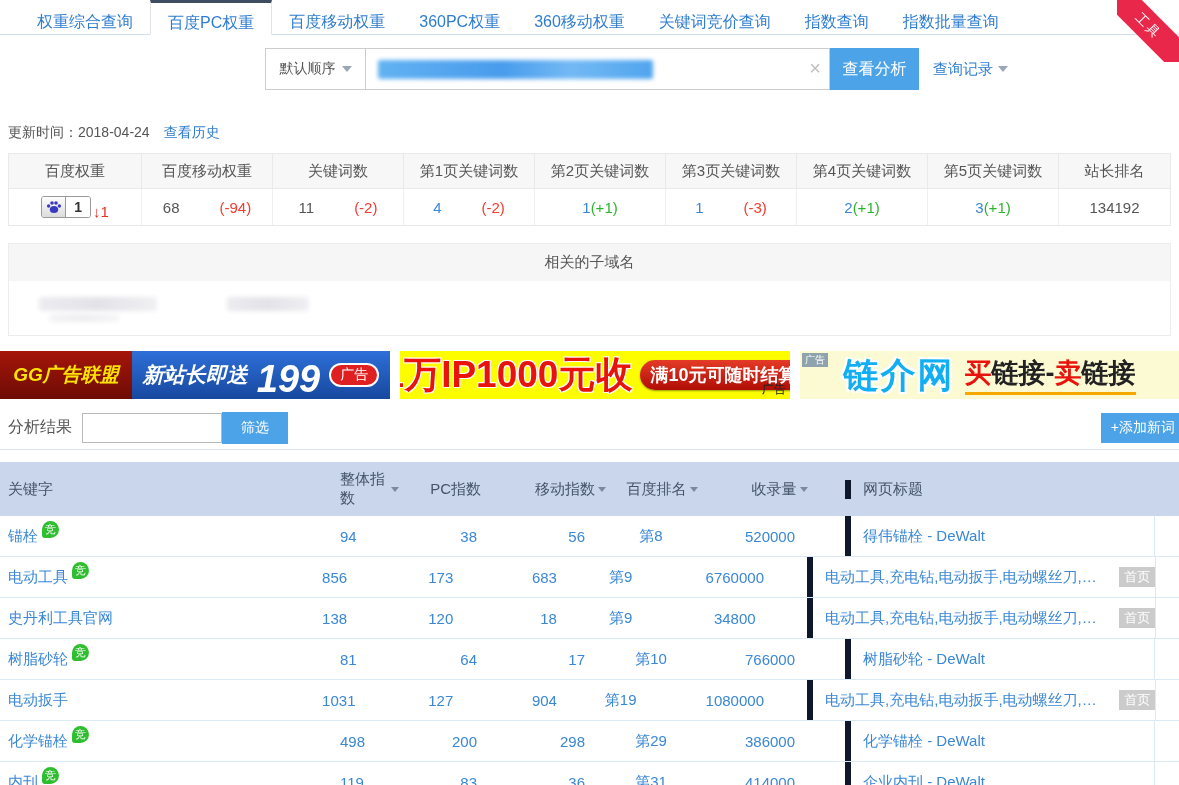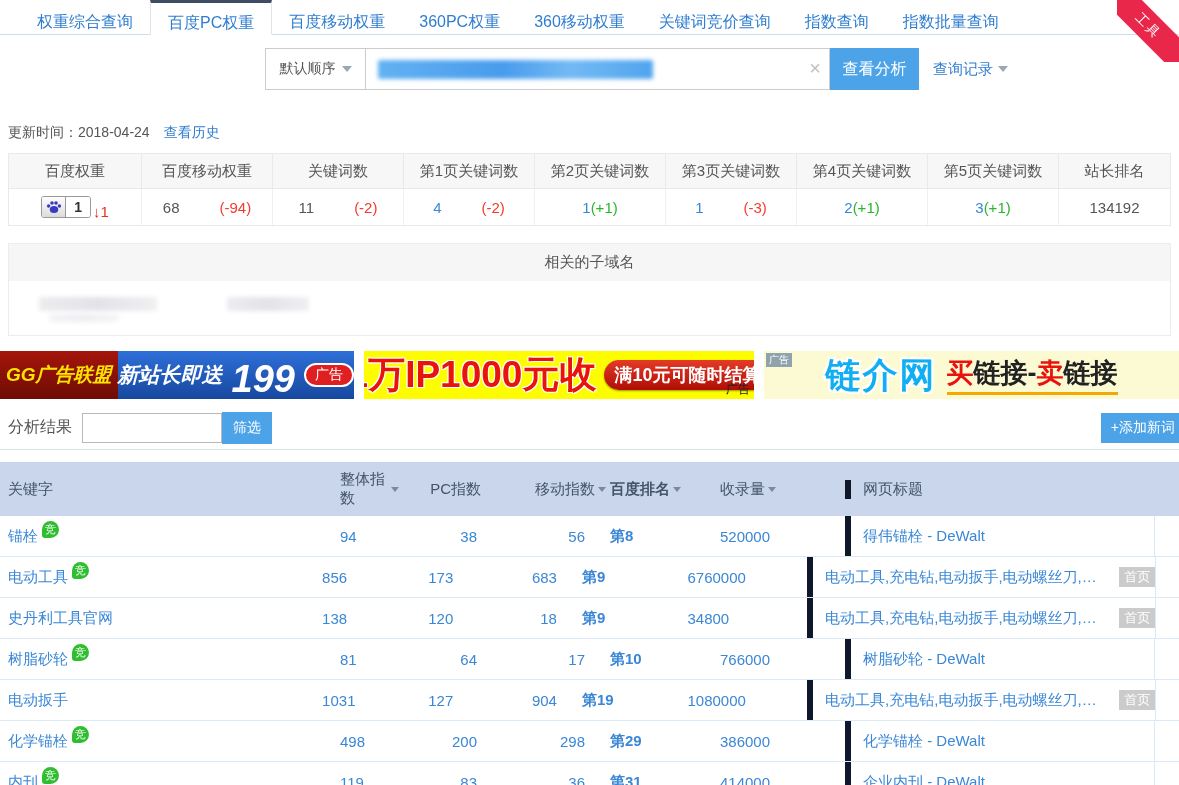--- a/index.html
+++ b/index.html
@@ -63,21 +63,21 @@
     color:#555; font-size:15px; }
   .sub-body { height:54px; background:#fff; position:relative; }
   .sub-blob { position:absolute; border-radius:2px; background:linear-gradient(90deg,#ececf0,#e2e2e8,#f0f0f3); filter:blur(2px); }
   .sub-blob.b1 { left:30px; top:16px; width:118px; height:14px; }
   .sub-blob.b2 { left:218px; top:16px; width:82px; height:14px; }
   .sub-blob.b3 { left:40px; top:33px; width:70px; height:8px; opacity:.6; }
 
   
   .ads { display:flex; gap:10px; margin-top:15px; height:48px; }
   .ad { position:relative; overflow:hidden; cursor:pointer; }
-  .ad1 { width:354px; display:flex; }
+  .ad1 { width:390px; display:flex; }
   .ad1-left { width:132px; background:linear-gradient(#a5150a,#6e0c04); color:#ffe400; font-weight:bold;
     font-size:19px; font-style:italic; display:flex; align-items:center; justify-content:center; white-space:nowrap; }
   .ad1-right { flex:1; background:linear-gradient(#2e6fd8,#17489f); color:#fff; display:flex;
     align-items:center; justify-content:center; gap:9px; }
   .ad1-text { font-style:italic; font-weight:bold; font-size:21px; white-space:nowrap; }
   .ad1-amount { font-style:italic; font-weight:bold; font-size:38px; line-height:40px;margin-top:8px; }
   .ad1-badge { border:2px solid #fff; background:#e02020; border-radius:13px; padding:1px 9px; font-size:14px; white-space:nowrap; }
   .ad2 { width:390px; background:#fdfd00; display:flex; align-items:center; justify-content:center; gap:8px; }
   .ad2-text { color:#e8130c; font-weight:900; font-size:37px; white-space:nowrap;
     text-shadow:-1px -1px 0 #fff,1px -1px 0 #fff,-1px 1px 0 #fff,1px 1px 0 #fff;text-align:right; }
@@ -89,36 +89,36 @@
   .ad3-brand { color:#12aef3; font-size:35px; font-weight:900; white-space:nowrap; letter-spacing:2px;
     text-shadow:-2px -2px 0 #fff,2px -2px 0 #fff,-2px 2px 0 #fff,2px 2px 0 #fff; }
   .ad3-links { font-size:27px; font-weight:bold; border-bottom:3px solid #f5a800; padding-bottom:1px; white-space:nowrap; }
   .ad3-red { color:#e8130c; } .ad3-black { color:#222; }
 
   
   .filter-row { margin-top:12px; padding:0 8px 5px; height:39px; display:flex; align-items:center;
     border-bottom:1px solid #d8e4f0; }
   .filter-label { font-size:16px; color:#555; }
   .filter-input { width:140px; height:30px; border:1px solid #b9b9b9; margin-left:10px; background:#fff; }
-  .btn-filter { height:32px; padding:0 11px; background:#4ca3e8; color:#fff; border:none; font-size:14px; cursor:pointer; }
+  .btn-filter { height:32px; padding:0 19px; background:#4ca3e8; color:#fff; border:none; font-size:14px; cursor:pointer; }
   .btn-add { margin-left:auto; margin-right:-14px; height:30px; padding:0 10px; background:#4ca3e8;
     color:#fff; border:none; font-size:14px; white-space:nowrap; cursor:pointer; }
 
   
   .ktable { margin-top:12px; width:1179px; }
   .khead { display:flex; height:54px; background:#c9d6eb; align-items:center; color:#45546b; font-size:15px; }
   .khead > div { display:flex; align-items:center; }
   .krow { display:flex; height:41px; align-items:stretch; border-bottom:1px solid #dbe9f7; }
   .kcell { display:flex; align-items:center; font-size:15px; color:#3a87d6; }
   .kc-kw { width:340px; padding-left:8px; }
   .kc-overall { width:65px; padding-right:28px; }
   .kc-pc { width:100px; justify-content:flex-end; padding-right:28px; }
   .kc-mobile { width:105px; justify-content:flex-end; padding-right:25px; }
-  .kc-rank { width:110px; justify-content:flex-start; padding-right:28px;font-weight:bold; }
-  .kc-col { width:125px; justify-content:flex-start; padding-right:25px; }
+  .kc-rank { width:110px; justify-content:center; padding-right:28px; }
+  .kc-col { width:125px; justify-content:center; padding-right:25px; }
   .kc-title { flex:1; border-left:6px solid #0f172a; padding-left:12px; }
   .kc-end { width:25px; border-left:1px solid #dbe9f7; }
   .khead .kc-overall { padding-right:6px; } .khead .kc-pc { padding-right:24px; }
   .khead .kc-mobile { padding-right:4px; } .khead .kc-rank { padding-right:6px; }
   .khead .kc-col { padding-right:6px; }
   .sort-arrow { width:0; height:0; border-left:4px solid transparent; border-right:4px solid transparent;
     border-top:5px solid #7b8aa0; margin-left:3px; display:inline-block; }
   .kw-link, .title-link { color:#3a87d6; cursor:pointer; white-space:nowrap; overflow:hidden; text-overflow:ellipsis; }
   .bid-badge { display:inline-block; min-width:17px; height:17px; border-radius:50% 50% 50% 3px;
     background:#2fbe2f; color:#fff; font-size:11px; line-height:17px; text-align:center;

